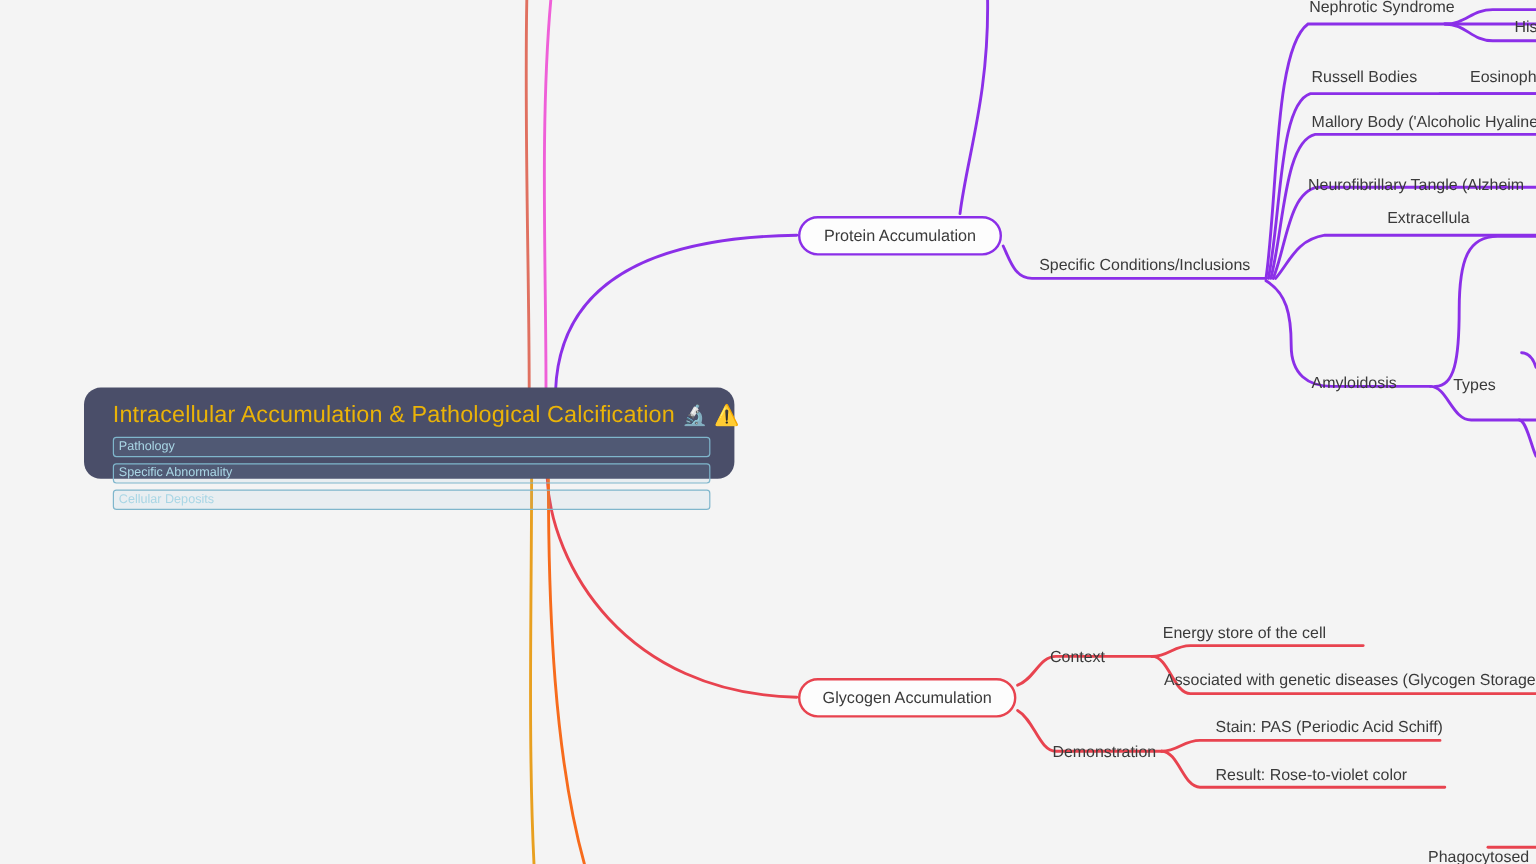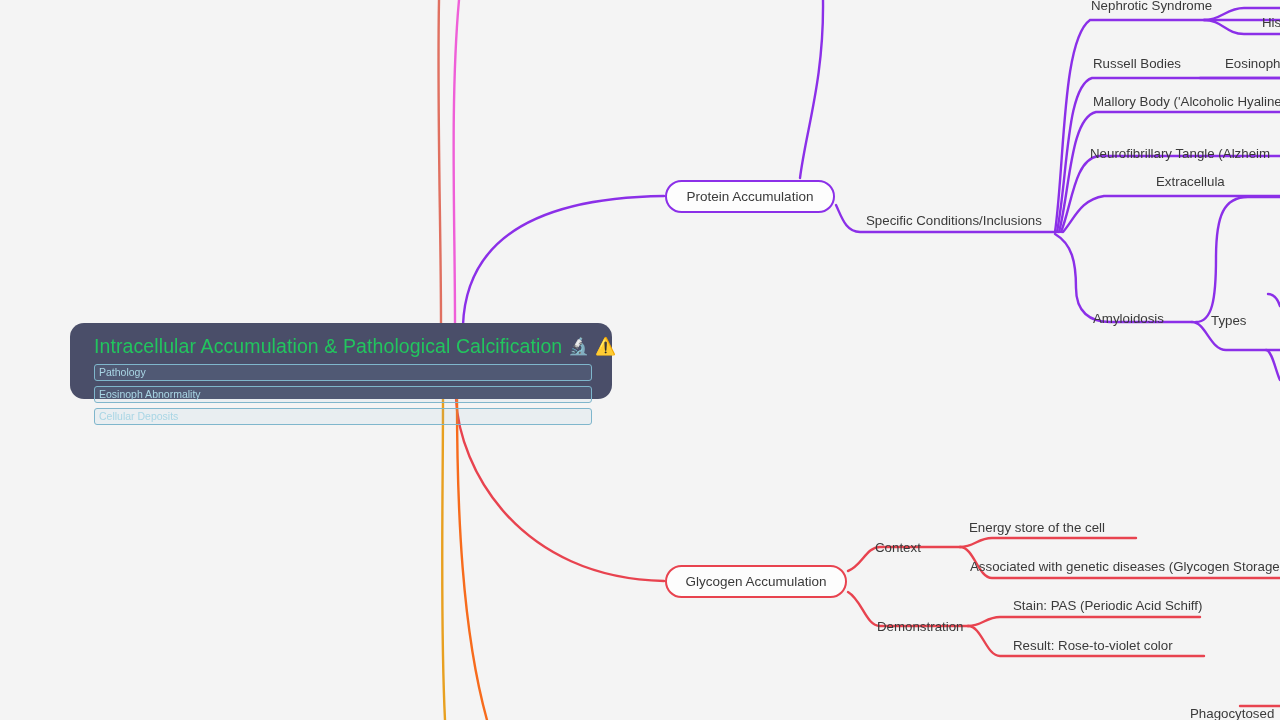--- a/index.html
+++ b/index.html
@@ -32,21 +32,21 @@
     top: 323px;
     width: 542px;
     height: 76px;
     background: #4a4e69;
     border-radius: 14px;
     box-sizing: border-box;
     padding: 11px 20px 0 24px;
     z-index: 30;
   }
   .root-title {
-    color: #22c55e;
+    color: #eab308;
     font-size: 19.5px;
     font-weight: 400;
     line-height: 24px;
     letter-spacing: 0.1px;
     white-space: nowrap;
     display: flex;
     align-items: center;
     gap: 6px;
   }
   .root-emoji {
@@ -156,21 +156,21 @@
   </svg>
 
   <div class="root-node">
     <div class="root-title">
       <span>Intracellular Accumulation &amp; Pathological Calcification</span>
       <span class="root-emoji">🔬</span>
       <span class="root-emoji">⚠️</span>
     </div>
     <div class="root-badges">
       <span class="root-badge">Pathology</span>
-      <span class="root-badge">Eosinoph Abnormality</span>
+      <span class="root-badge">Specific Abnormality</span>
       <span class="root-badge">Cellular Deposits</span>
     </div>
   </div>
 
   <div class="pill red" style="left:665px; top:565px; width:182px; height:33px;">Glycogen Accumulation</div>
 
   <div class="pill" style="left:665px; top:180px; width:170px; height:33px;">Protein Accumulation</div>
 
   <div class="label" style="left:866px; top:213px;">Specific Conditions/Inclusions</div>
 

